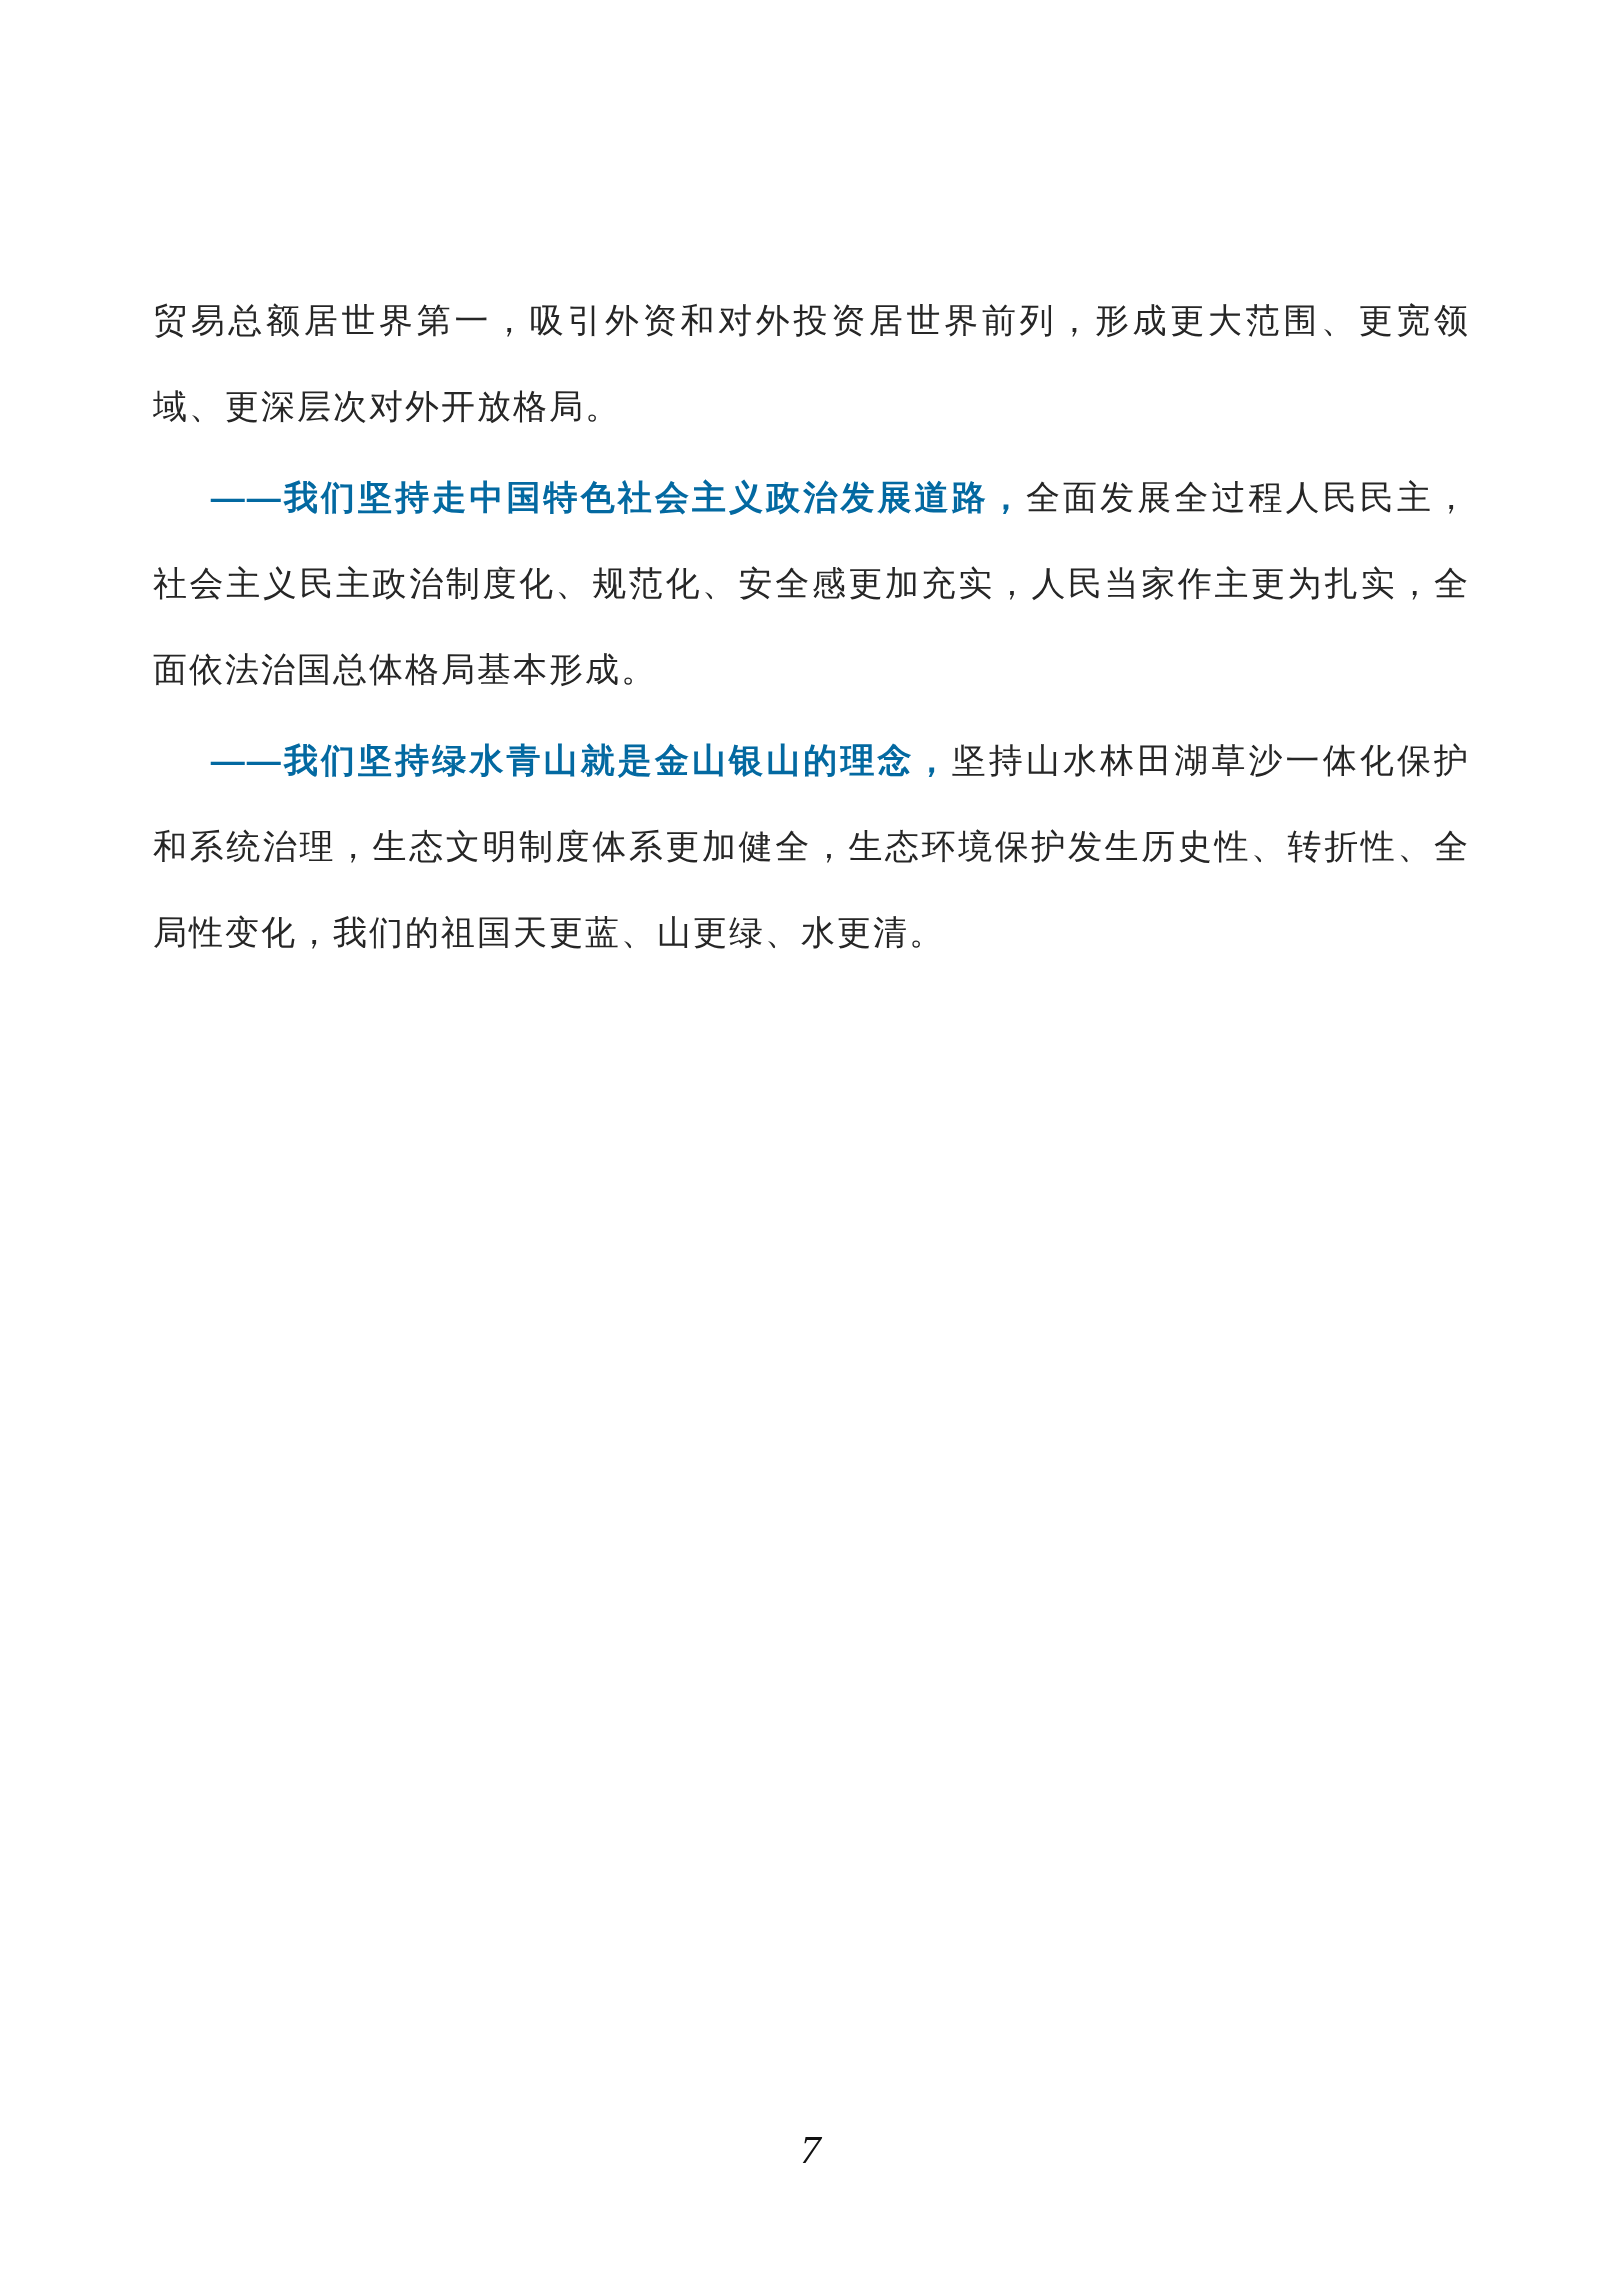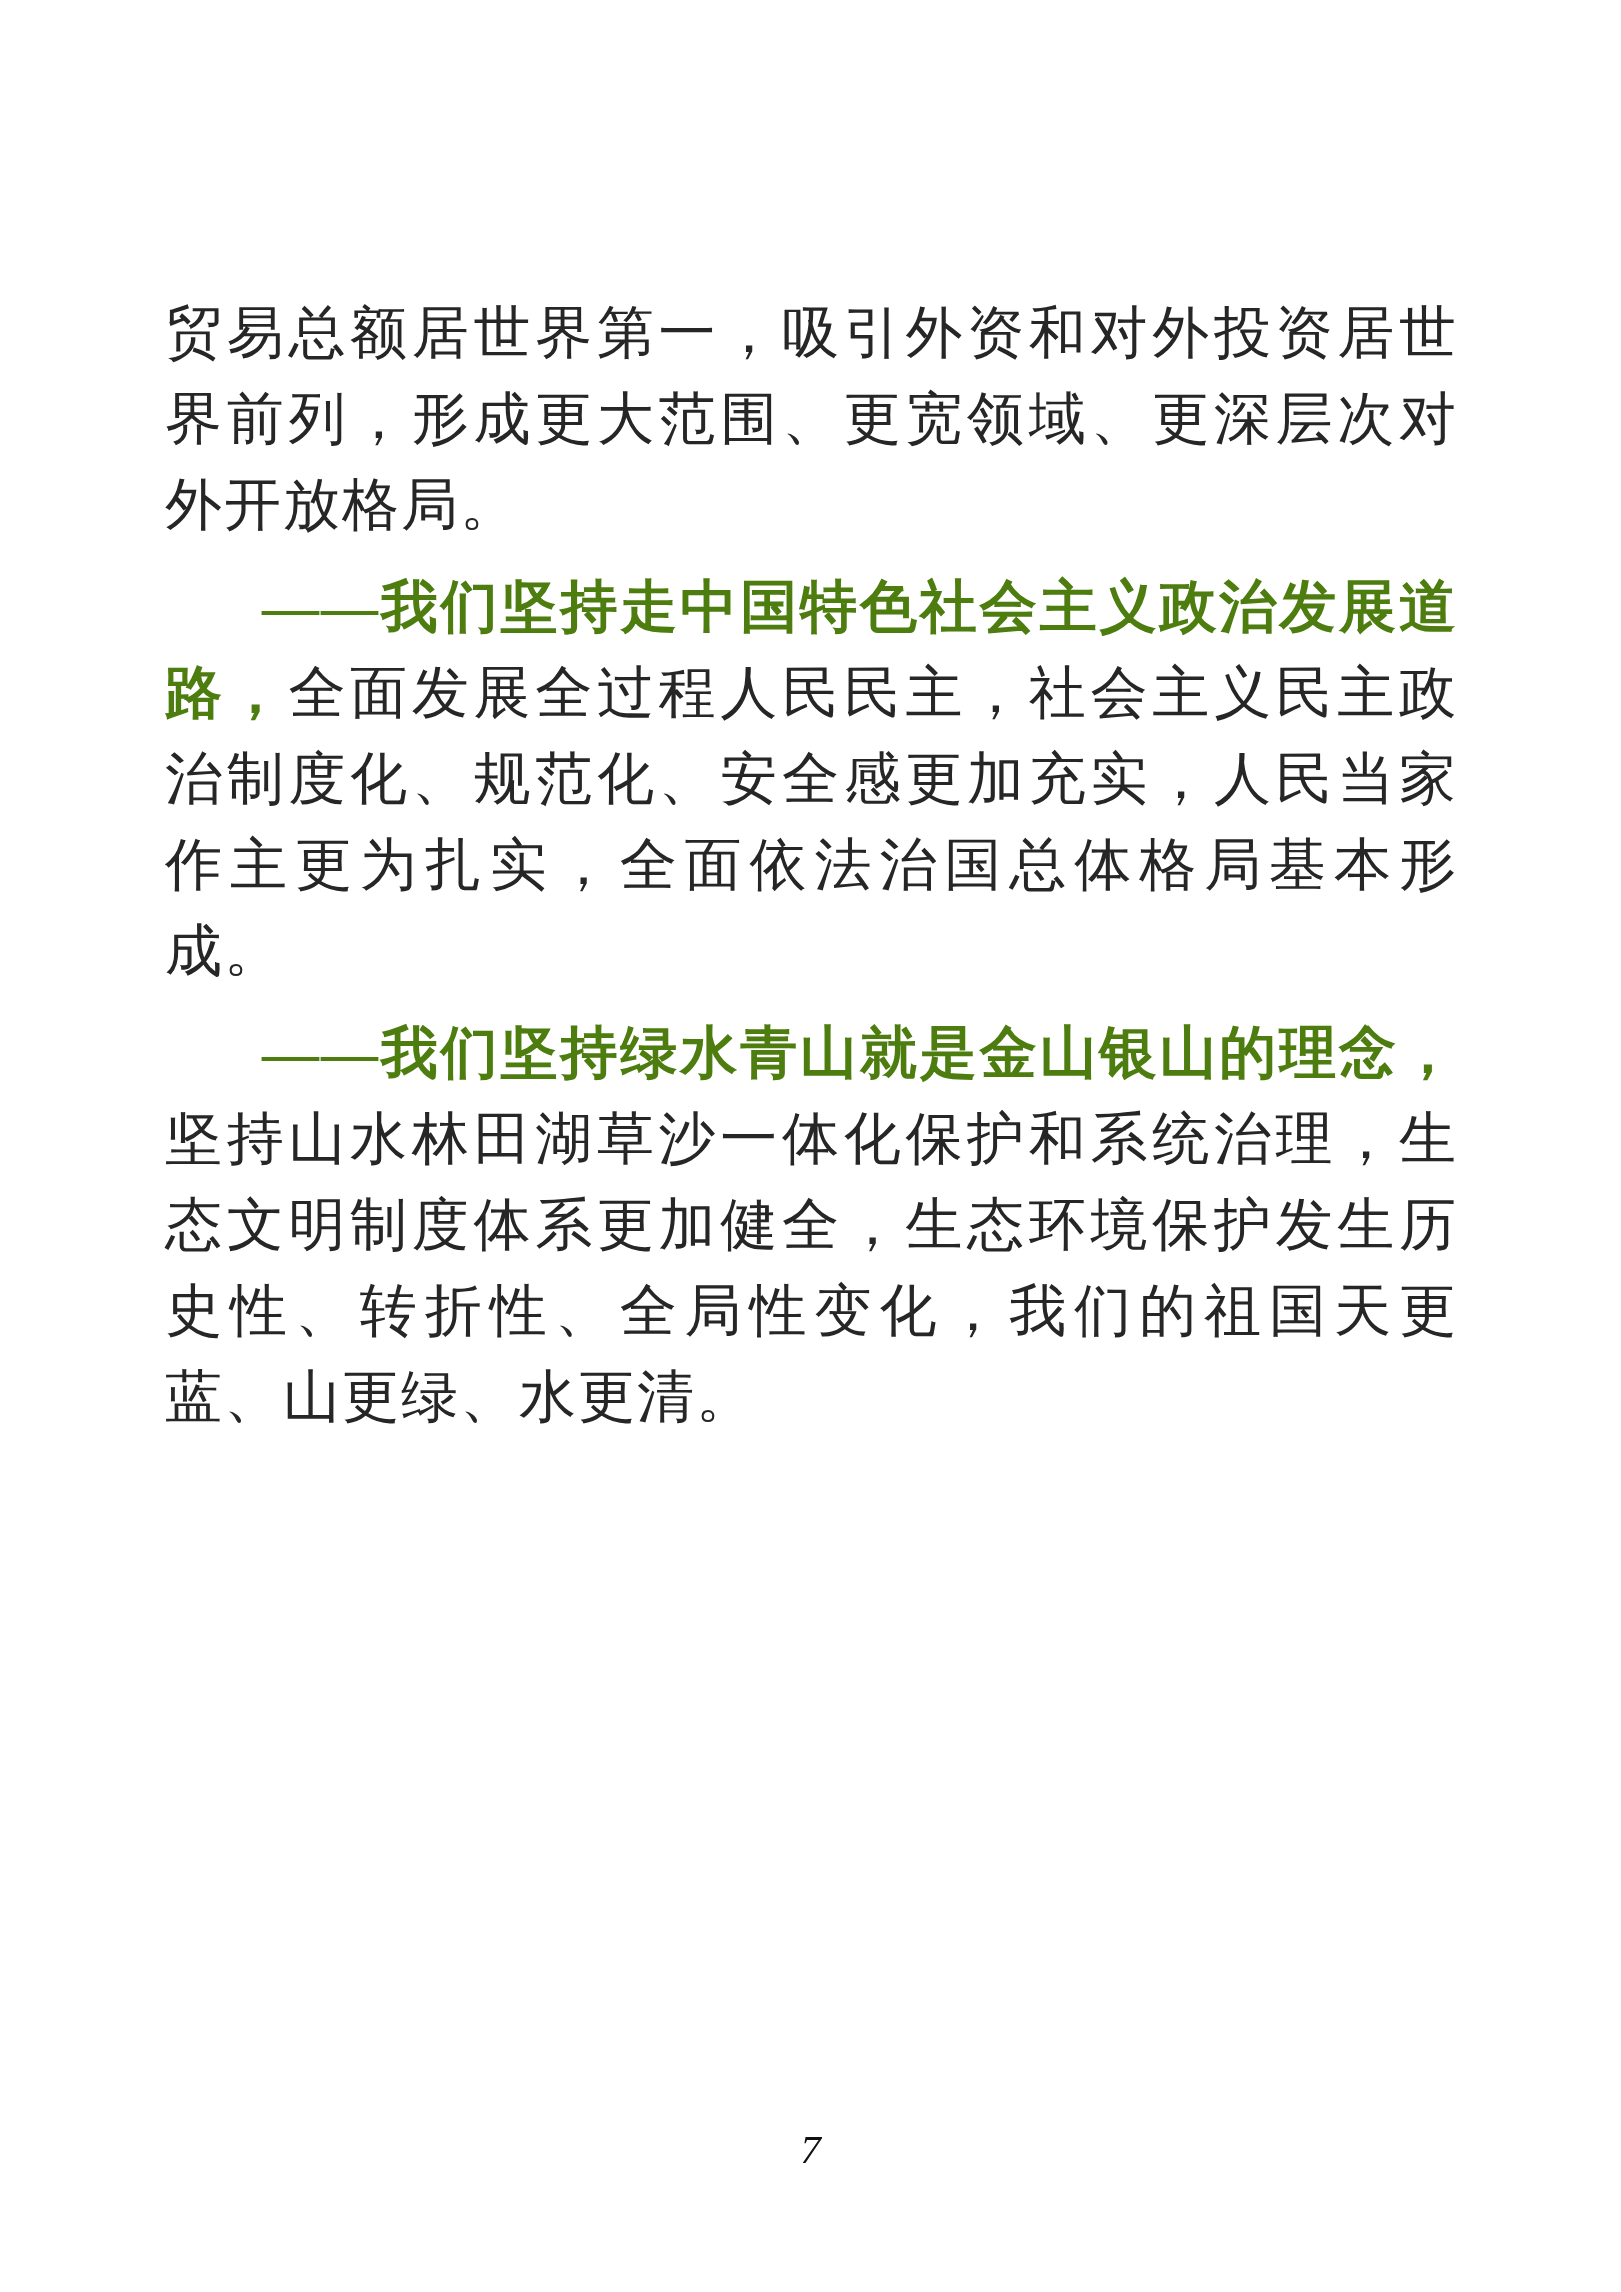--- a/index.html
+++ b/index.html
@@ -15,35 +15,35 @@
     overflow: hidden;
     font-family: "Liberation Serif", "DejaVu Serif", serif;
   }
   .content {
     position: absolute;
     left: 149px;
     top: 274px;
     width: 1325px;
   }
   .para {
-    margin: 16px;
-    font-size: 57px;
+    margin: 4px;
+    font-size: 34px;
     line-height: 86px;
     letter-spacing: 2px;
     text-align: justify;
     text-justify: inter-ideograph;
     color: #262626;
   }
   .para.indent {
     text-indent: 1.7em;
   }
   .para b {
-    font-family: Liberation Serif, serif;
+    font-family: Liberation Sans, sans-serif;
     font-weight: 700;
-    color: #4d7c0f;
+    color: #0369a1;
   }
   .page-footer {
     position: absolute;
     left: 0;
     top: 2125px;
     width: 100%;
     text-align: center;
   }
   .page-number {
     font-size: 41px;

